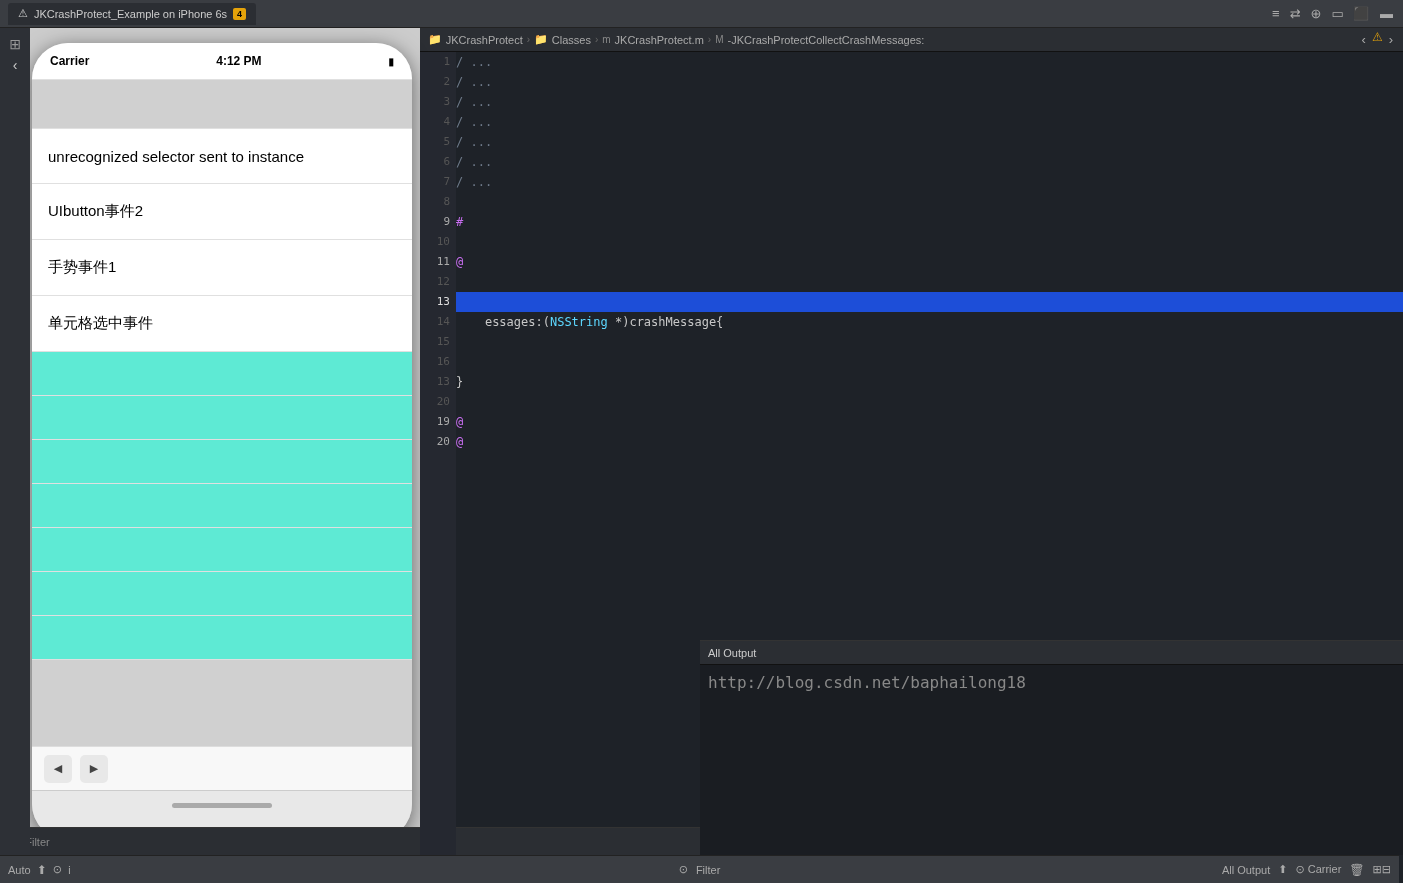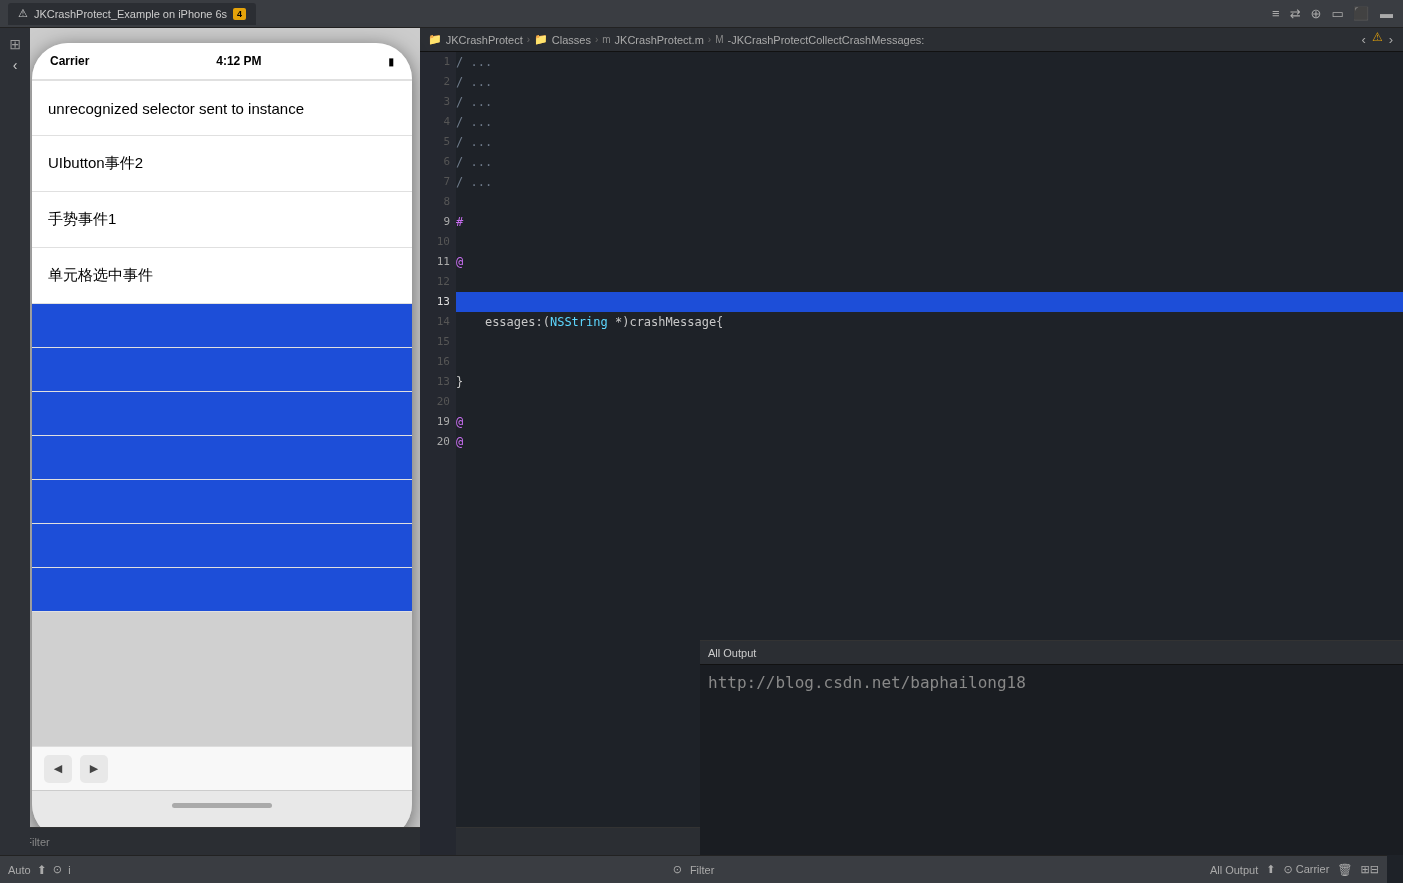--- a/index.html
+++ b/index.html
@@ -212,21 +212,21 @@
   <div style="position:absolute;top:15px;left:32px;right:8px;bottom:15px;background:#d0d0d0;border-radius:36px;box-shadow:0 4px 20px rgba(0,0,0,0.5);overflow:hidden;">
 
     <div style="height:36px;background:#fff;display:flex;align-items:center;justify-content:space-between;padding:0 18px;font-size:12px;font-weight:600;color:#000;font-family:-apple-system,sans-serif;">
       <span>Carrier</span>
       <span>4:12 PM</span>
       <span style="font-size:10px;">▮</span>
     </div>
 
     <div style="height:1px;background:#e0e0e0;"></div>
 
-    <div style="background:#1d4ed8;">
+    <div style="background:#5eead4;margin-top:48px;">
       <div class="table-row">
         <span class="row-text">unrecognized selector sent to instance</span>
       </div>
       <div class="table-row">
         <span class="row-text">UIbutton事件2</span>
       </div>
       <div class="table-row">
         <span class="row-text">手势事件1</span>
       </div>
       <div class="table-row">
@@ -305,21 +305,21 @@
 
 <div style="position:absolute;bottom:28px;left:700px;right:0;height:215px;background:#1a1d22;border-top:1px solid #333;">
   <div style="height:24px;background:#2b2e33;display:flex;align-items:center;padding:0 8px;gap:12px;border-bottom:1px solid #111;">
     <span style="font-size:11px;color:#ccc;">All Output</span>
   </div>
   <div style="flex:1;padding:8px;font-family:monospace;font-size:16px;color:#888;">
     <span>http://blog.csdn.net/baphailong18</span>
   </div>
 </div>
 
-<div style="position:absolute;bottom:0;left:0;right:16px;height:28px;background:#3a3d42;display:flex;align-items:center;justify-content:space-between;padding:0 8px;border-top:1px solid #222;">
+<div style="position:absolute;bottom:0;left:0;right:4px;height:28px;background:#3a3d42;display:flex;align-items:center;justify-content:space-between;padding:0 8px;border-top:1px solid #222;">
   <div style="display:flex;align-items:center;gap:6px;">
     <span style="font-size:11px;color:#aaa;">Auto</span>
     <span style="font-size:12px;color:#aaa;cursor:pointer;">⬆</span>
     <span style="font-size:11px;color:#aaa;cursor:pointer;">⊙</span>
     <span style="font-size:11px;color:#aaa;cursor:pointer;">ℹ</span>
   </div>
 
   <div style="position:absolute;left:50%;transform:translateX(-50%);display:flex;align-items:center;gap:8px;">
     <span style="font-size:11px;color:#aaa;">⊙</span>
     <span style="font-size:11px;color:#aaa;">Filter</span>

